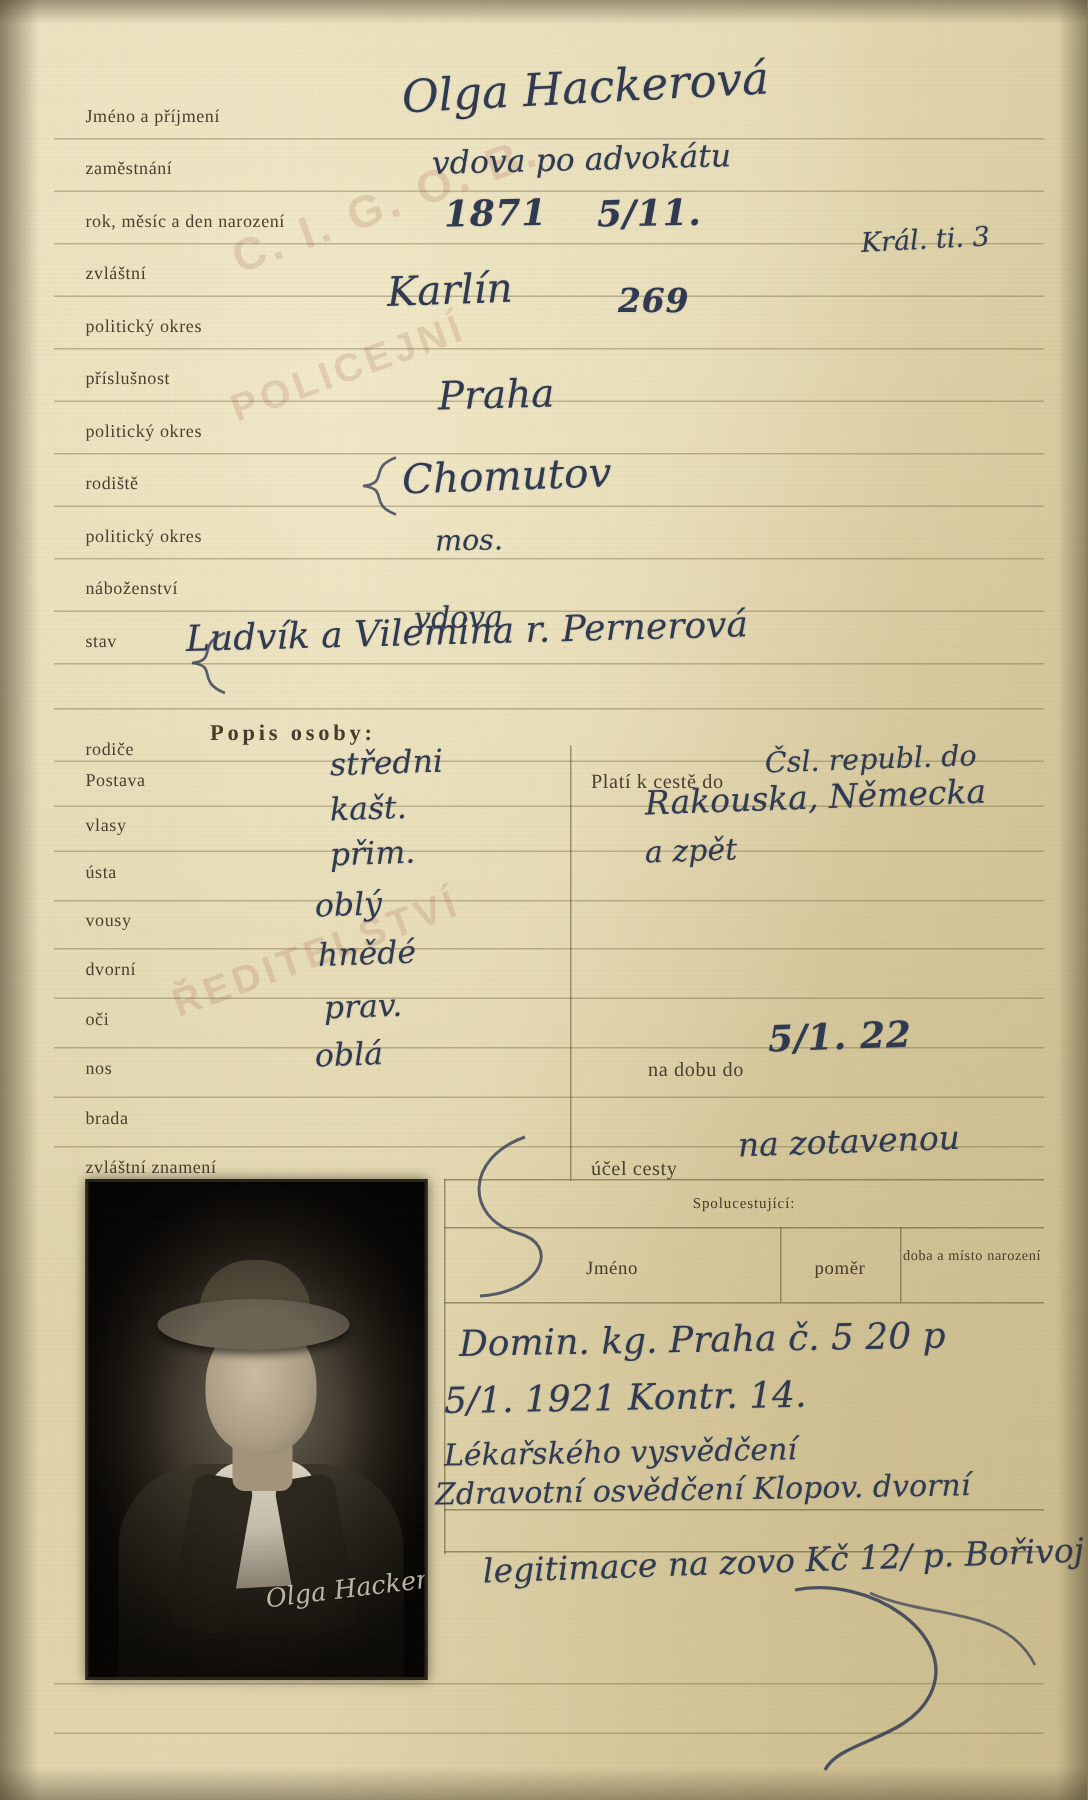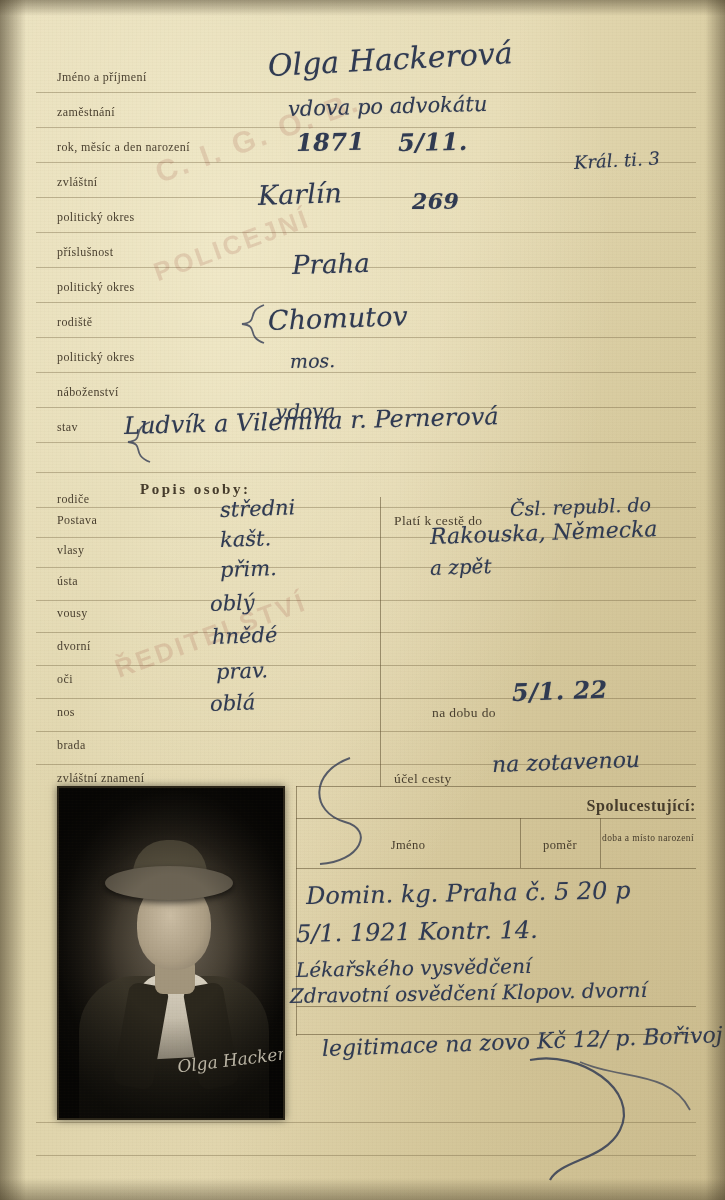--- a/index.html
+++ b/index.html
@@ -87,25 +87,25 @@
     position: absolute;
     font-family: "Liberation Serif", serif;
     font-weight: bold;
     font-size: 15px;
     letter-spacing: 2.5px;
     color: #463c2c;
   }
   .heading-c {
     position: absolute;
     font-family: "Liberation Serif", serif;
-    font-weight: bold;
-    font-size: 16px;
+    font-weight: normal;
+    font-size: 10px;
     letter-spacing: .6px;
     color: #463c2c;
-    text-align: right;
+    text-align: center;
   }
   .colhead {
     position: absolute;
     font-family: "Liberation Serif", serif;
     font-size: 12.5px;
     color: #463c2c;
     text-align: center;
     letter-spacing: .4px;
   }
   .colhead.small {

